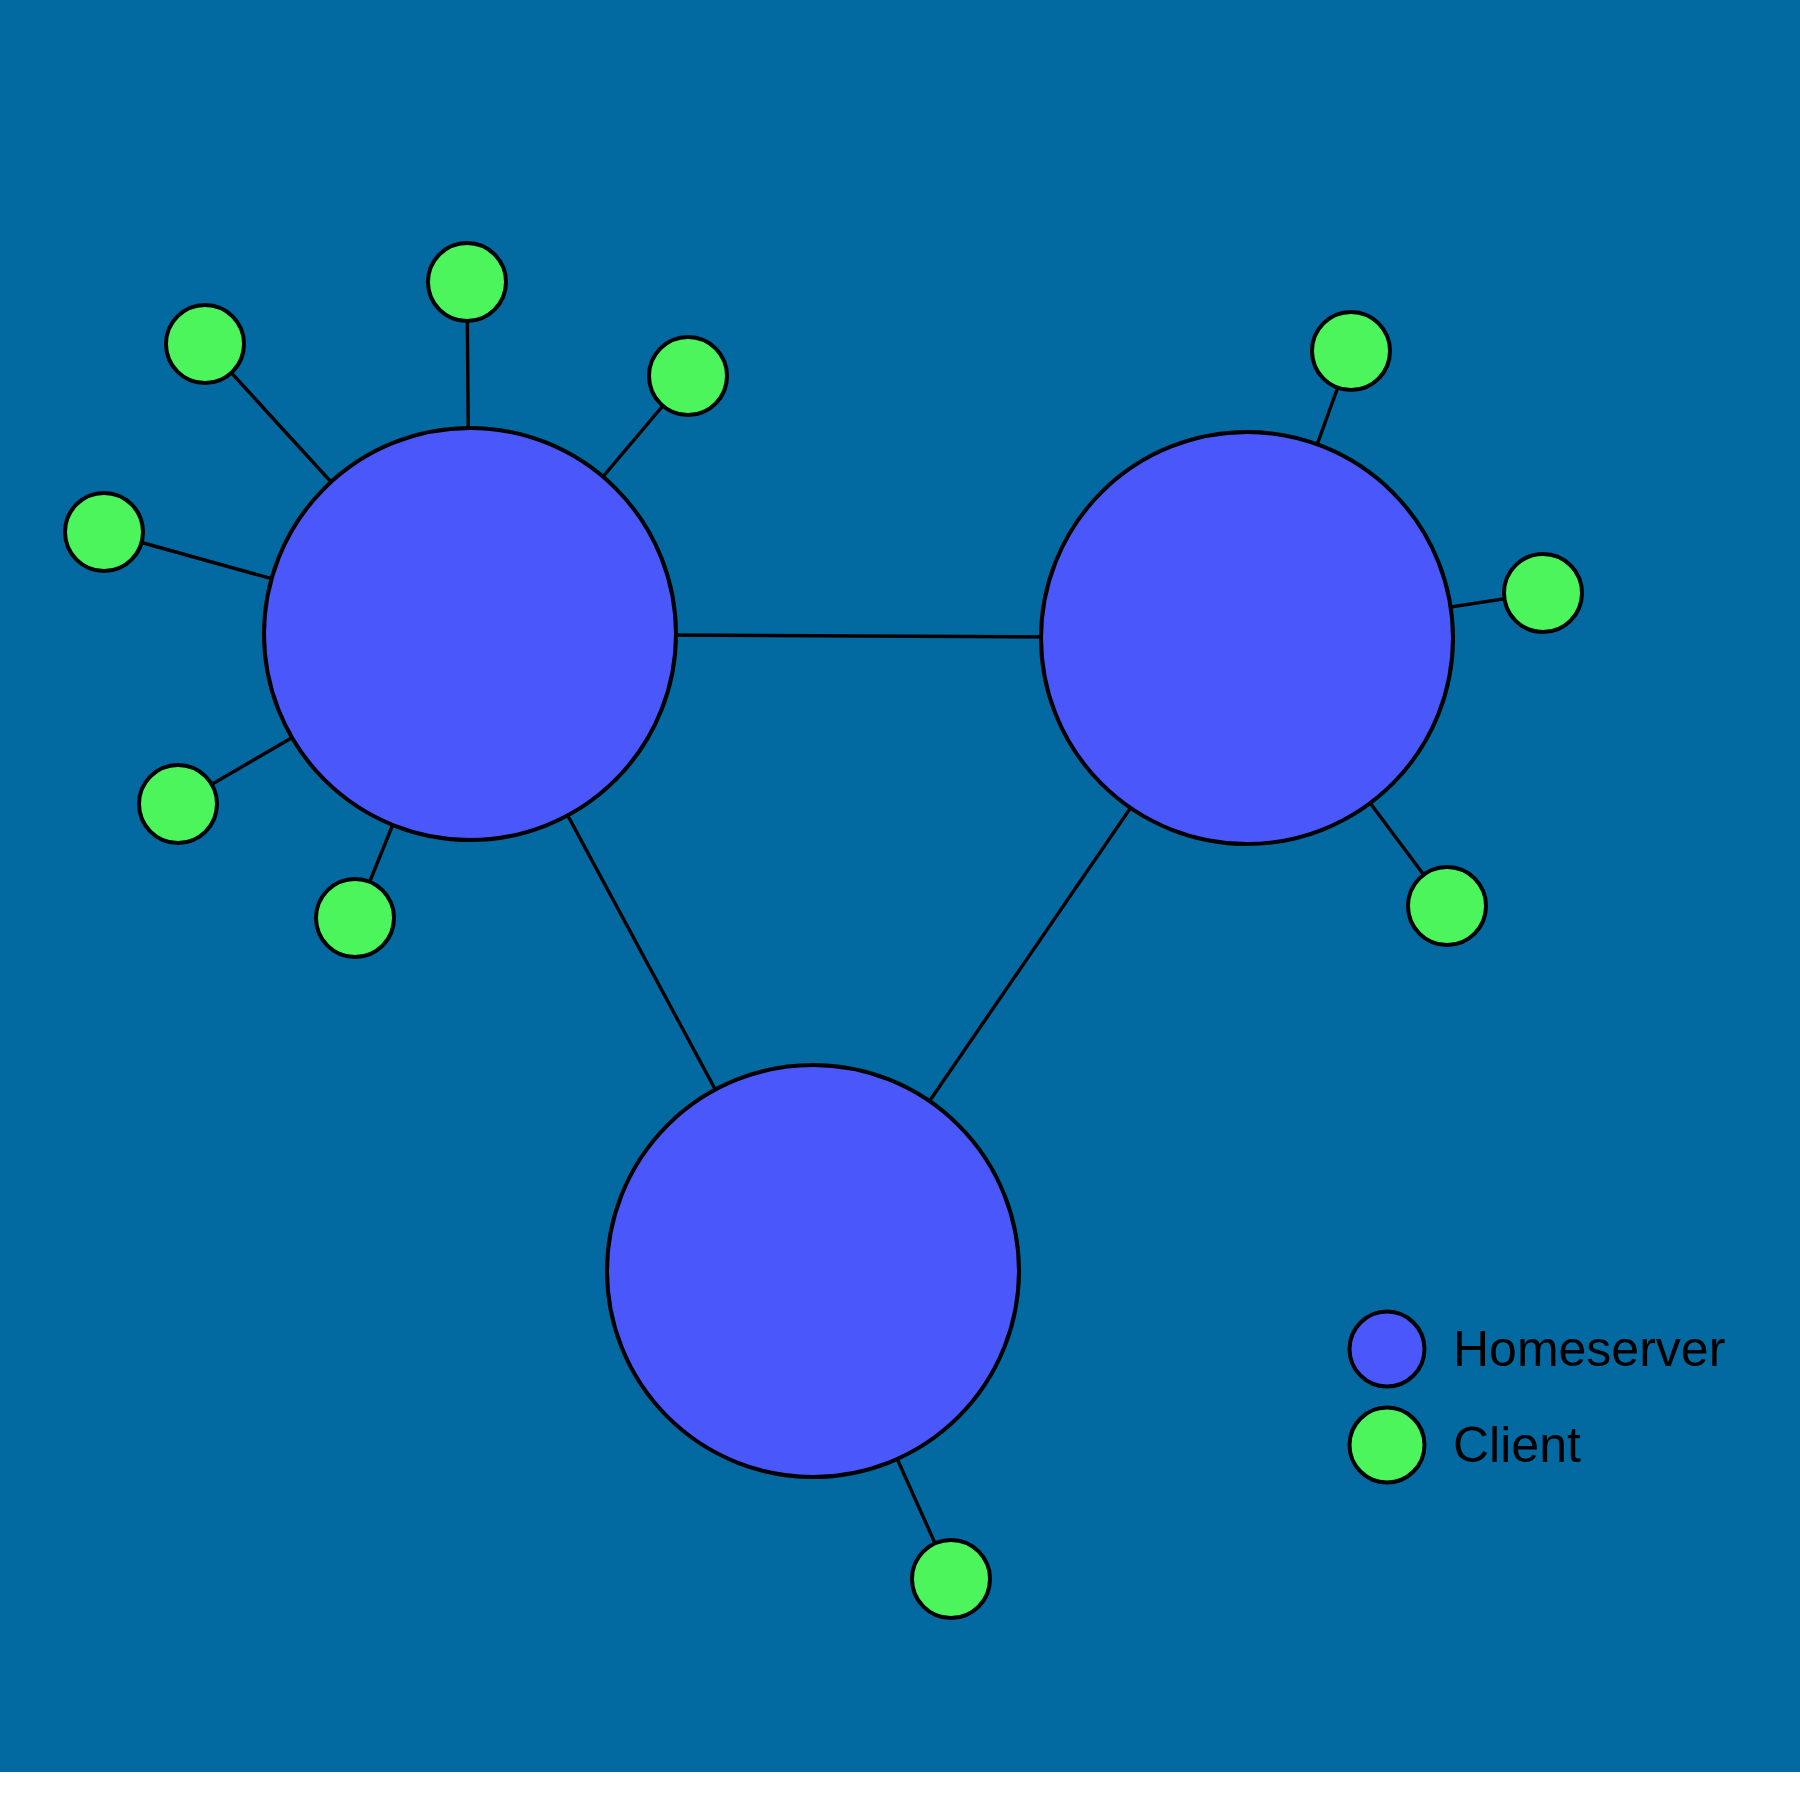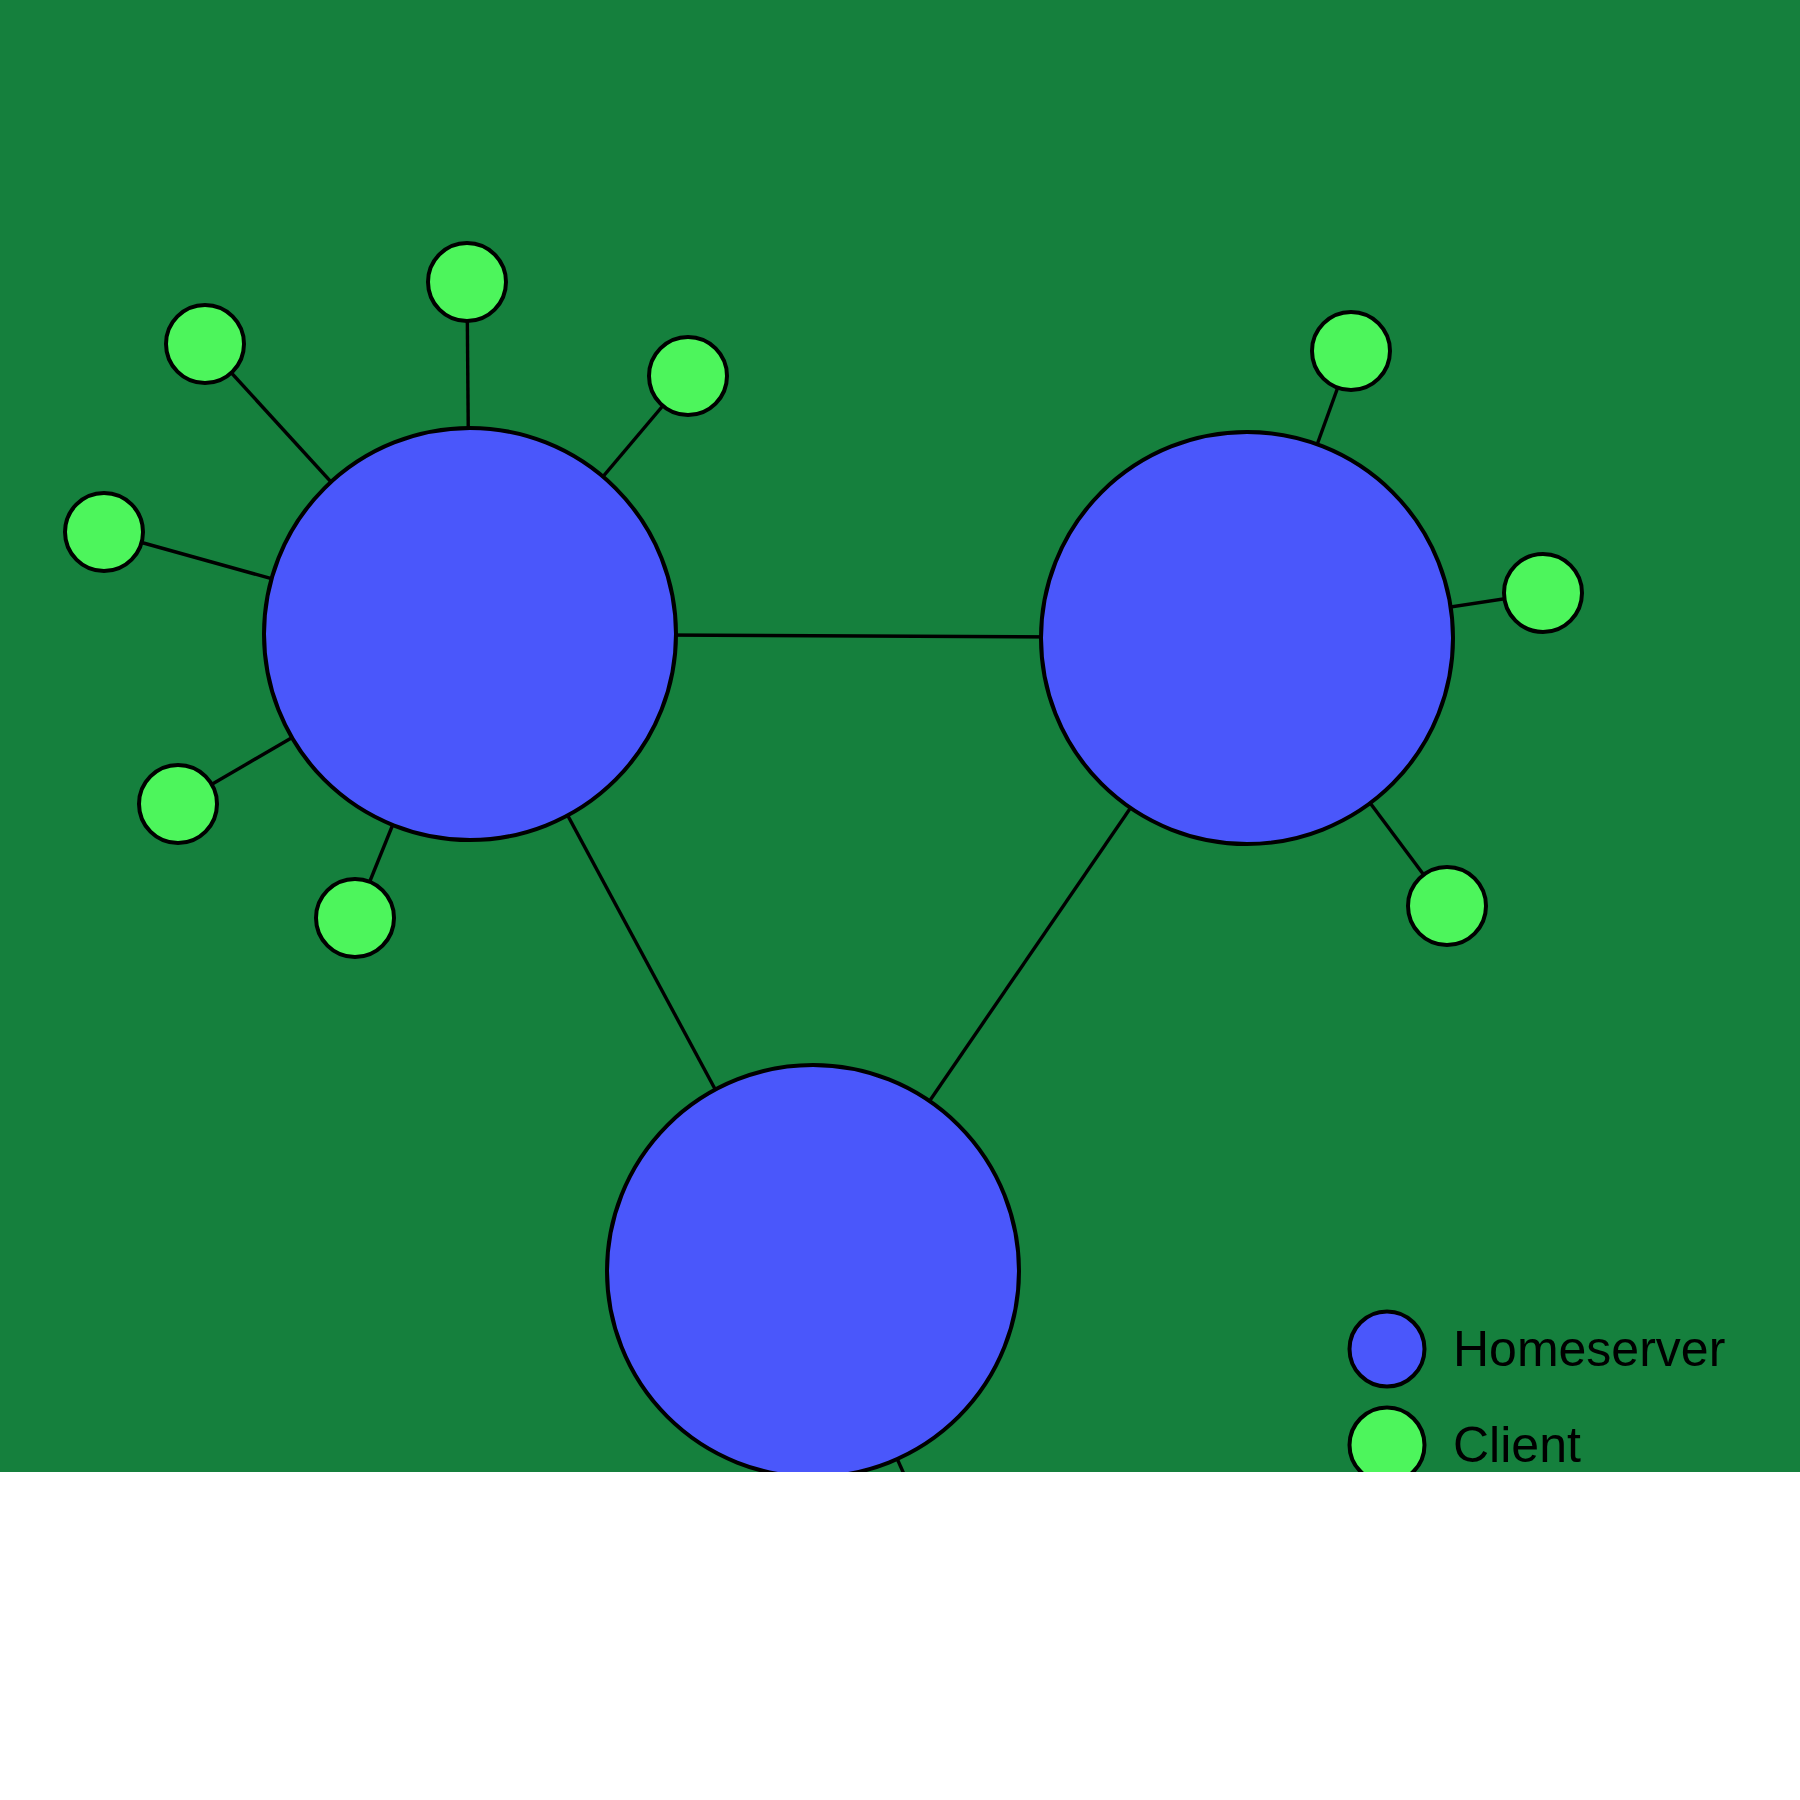--- a/index.html
+++ b/index.html
@@ -6,22 +6,22 @@
     margin: 0;
     padding: 0;
     background: #ffffff;
     width: 1800px;
     height: 1800px;
     font-family: "Liberation Sans", sans-serif;
   }
   .canvas {
     position: relative;
     width: 1800px;
-    height: 1472px;
-    background: #15803d;
+    height: 1772px;
+    background: #0369a1;
     overflow: hidden;
   }
   svg {
     position: absolute;
     left: 0;
     top: 0;
     width: 1800px;
     height: 1800px;
     display: block;
   }

